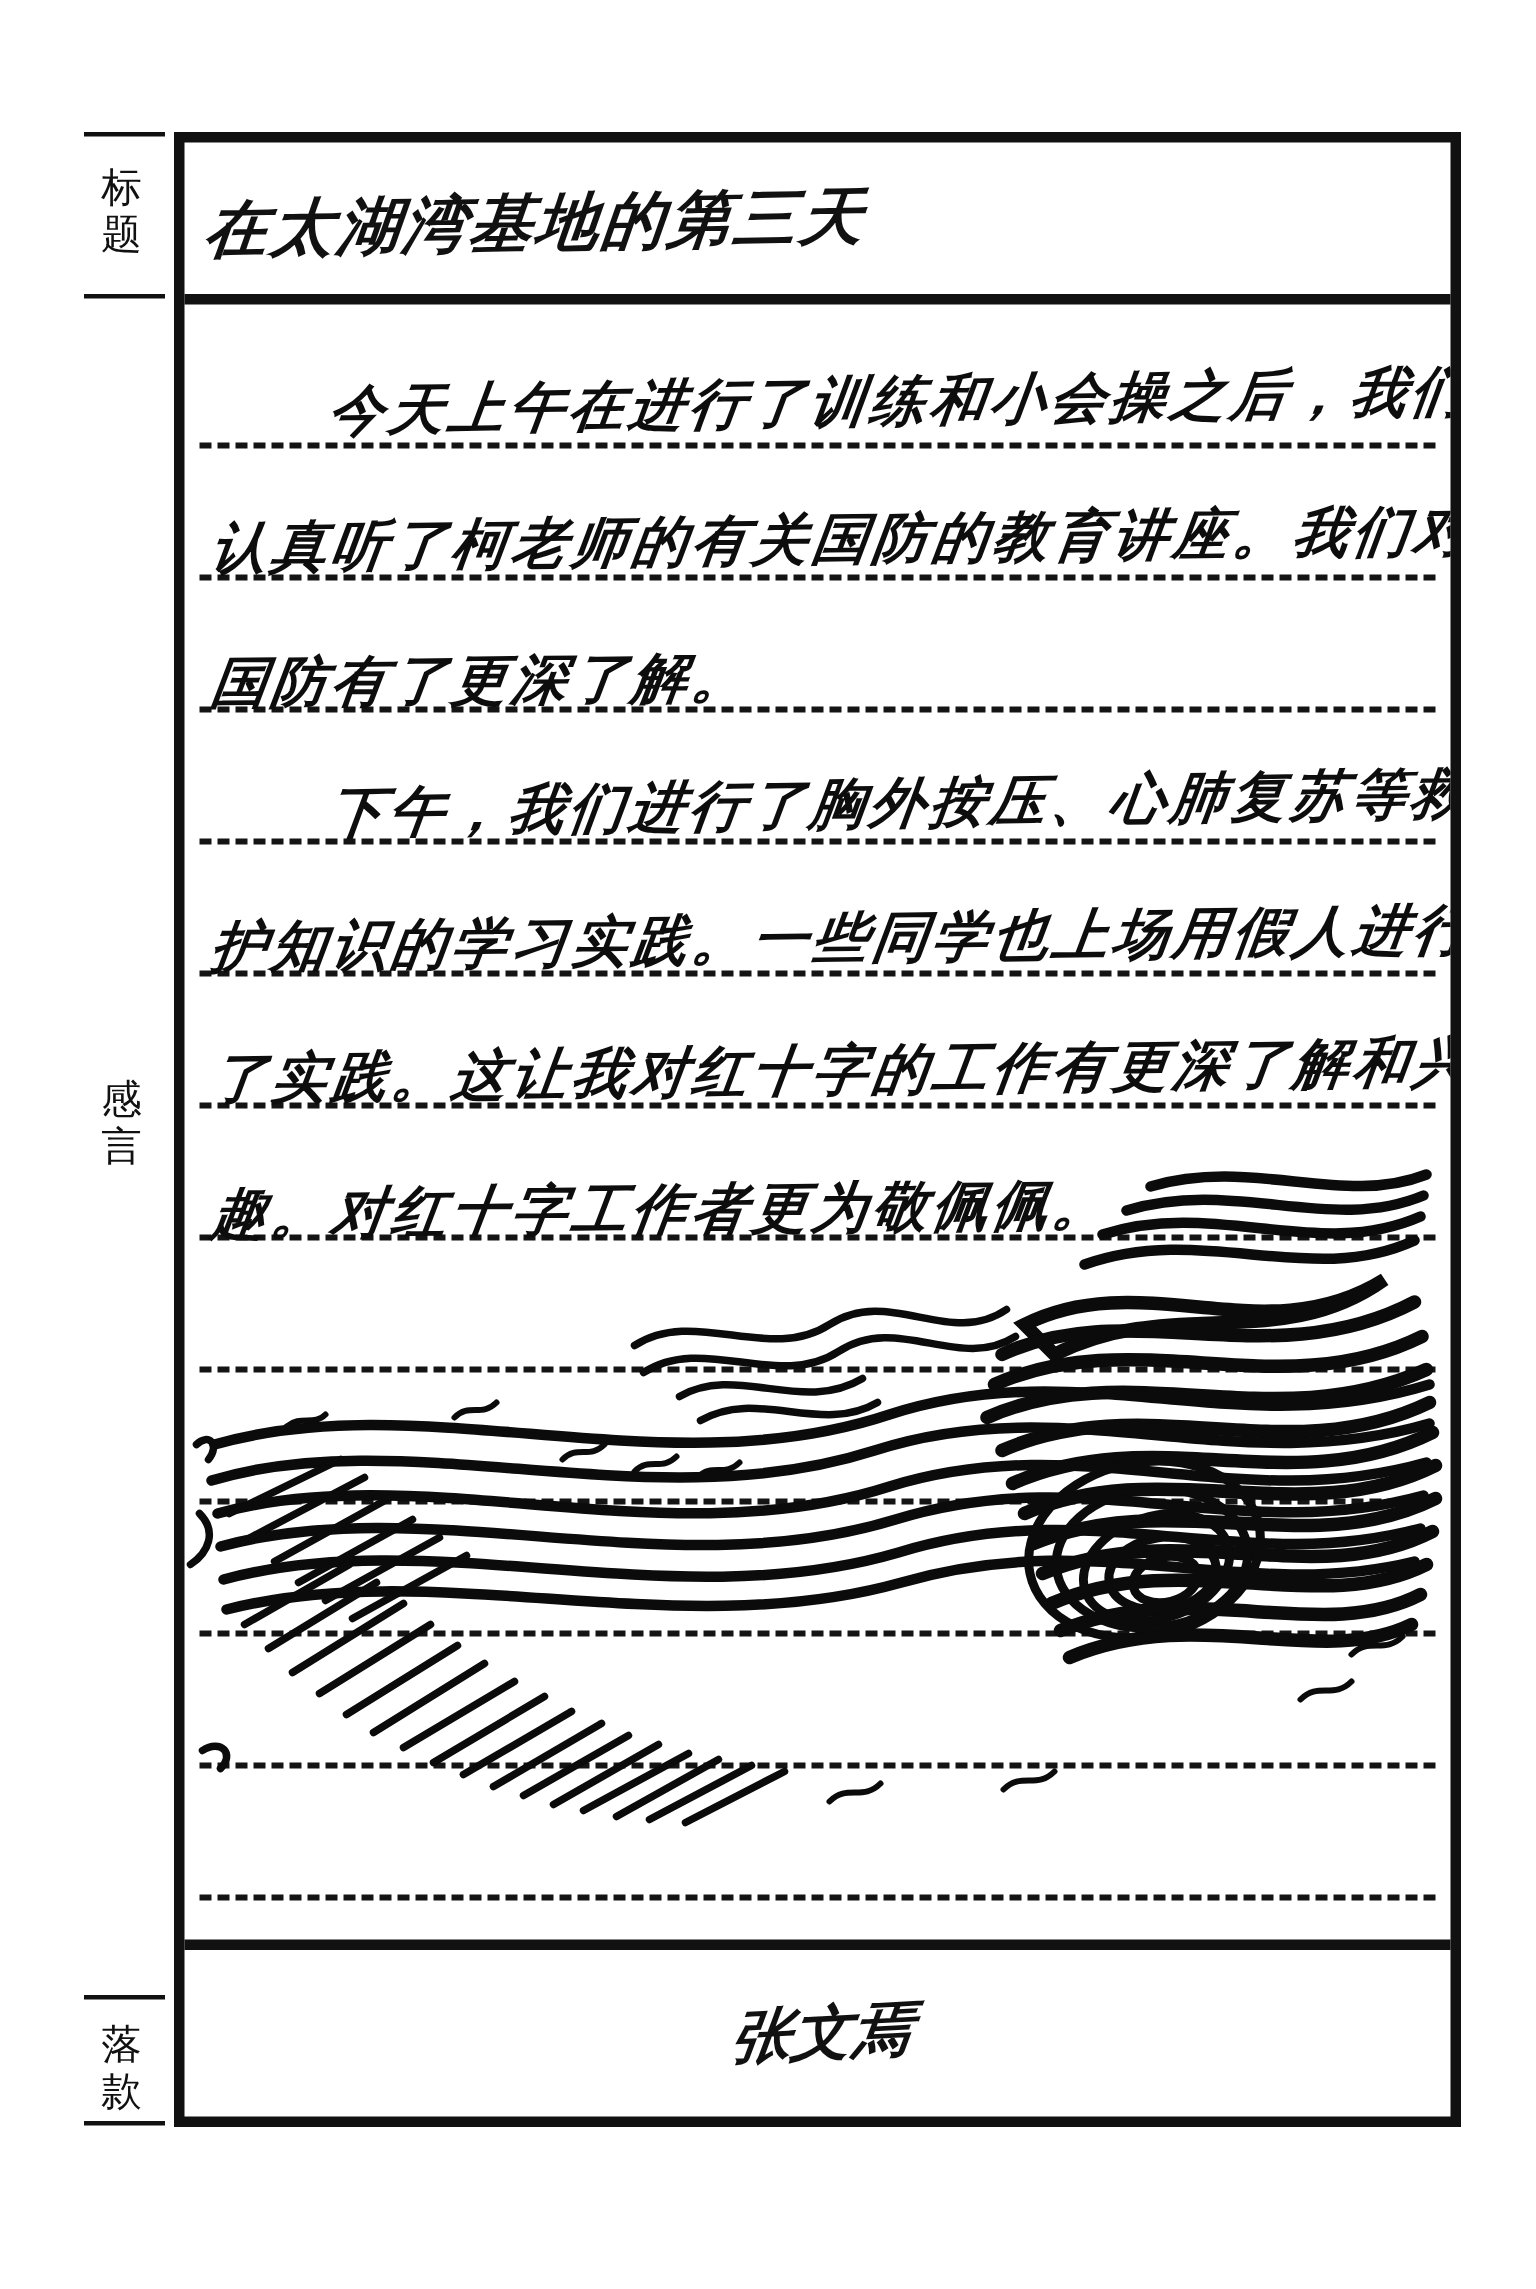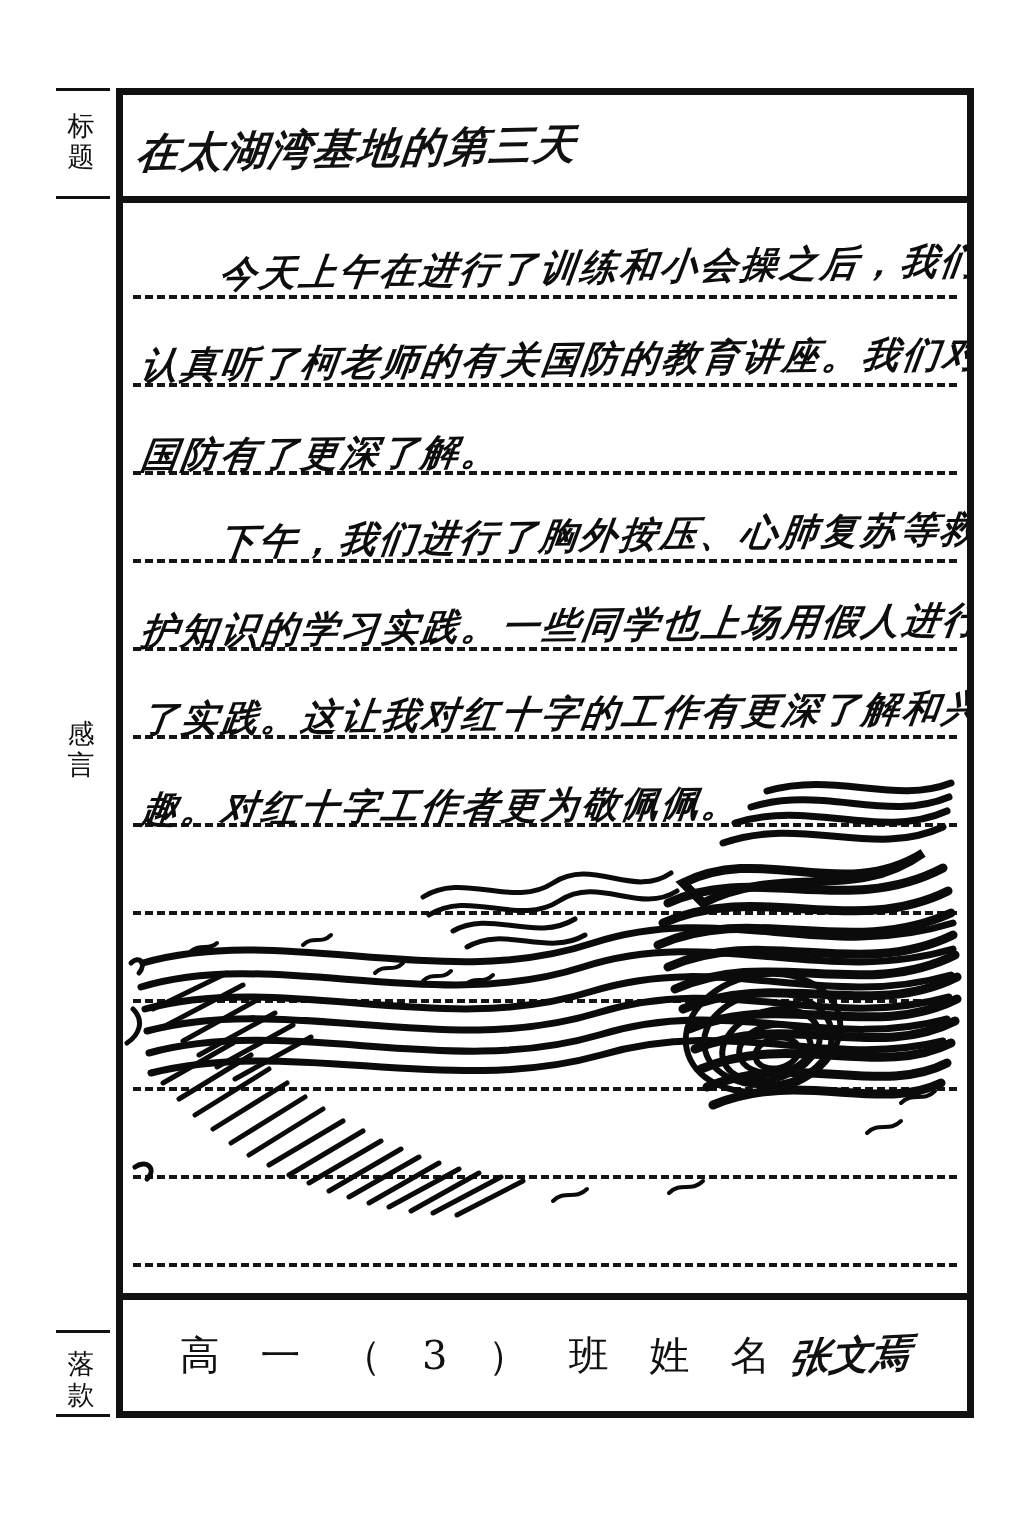--- a/index.html
+++ b/index.html
@@ -308,18 +308,17 @@
             <path d="M10,806 C22,818 16,832 4,840"></path>
             <path d="M8,760 C16,752 24,760 16,770"></path>
             <path d="M12,964 C24,956 34,966 24,976"></path>
           </g>
         </g>
       </svg>
 
     </div>
 
     <div class="footer-row">
-      <div class="footer-text">高 一 （ 3 ） 班   姓 名</div>
       <div class="footer-sign">张文焉</div>
     </div>
 
   </div>
 </div>
 
 </body></html>

